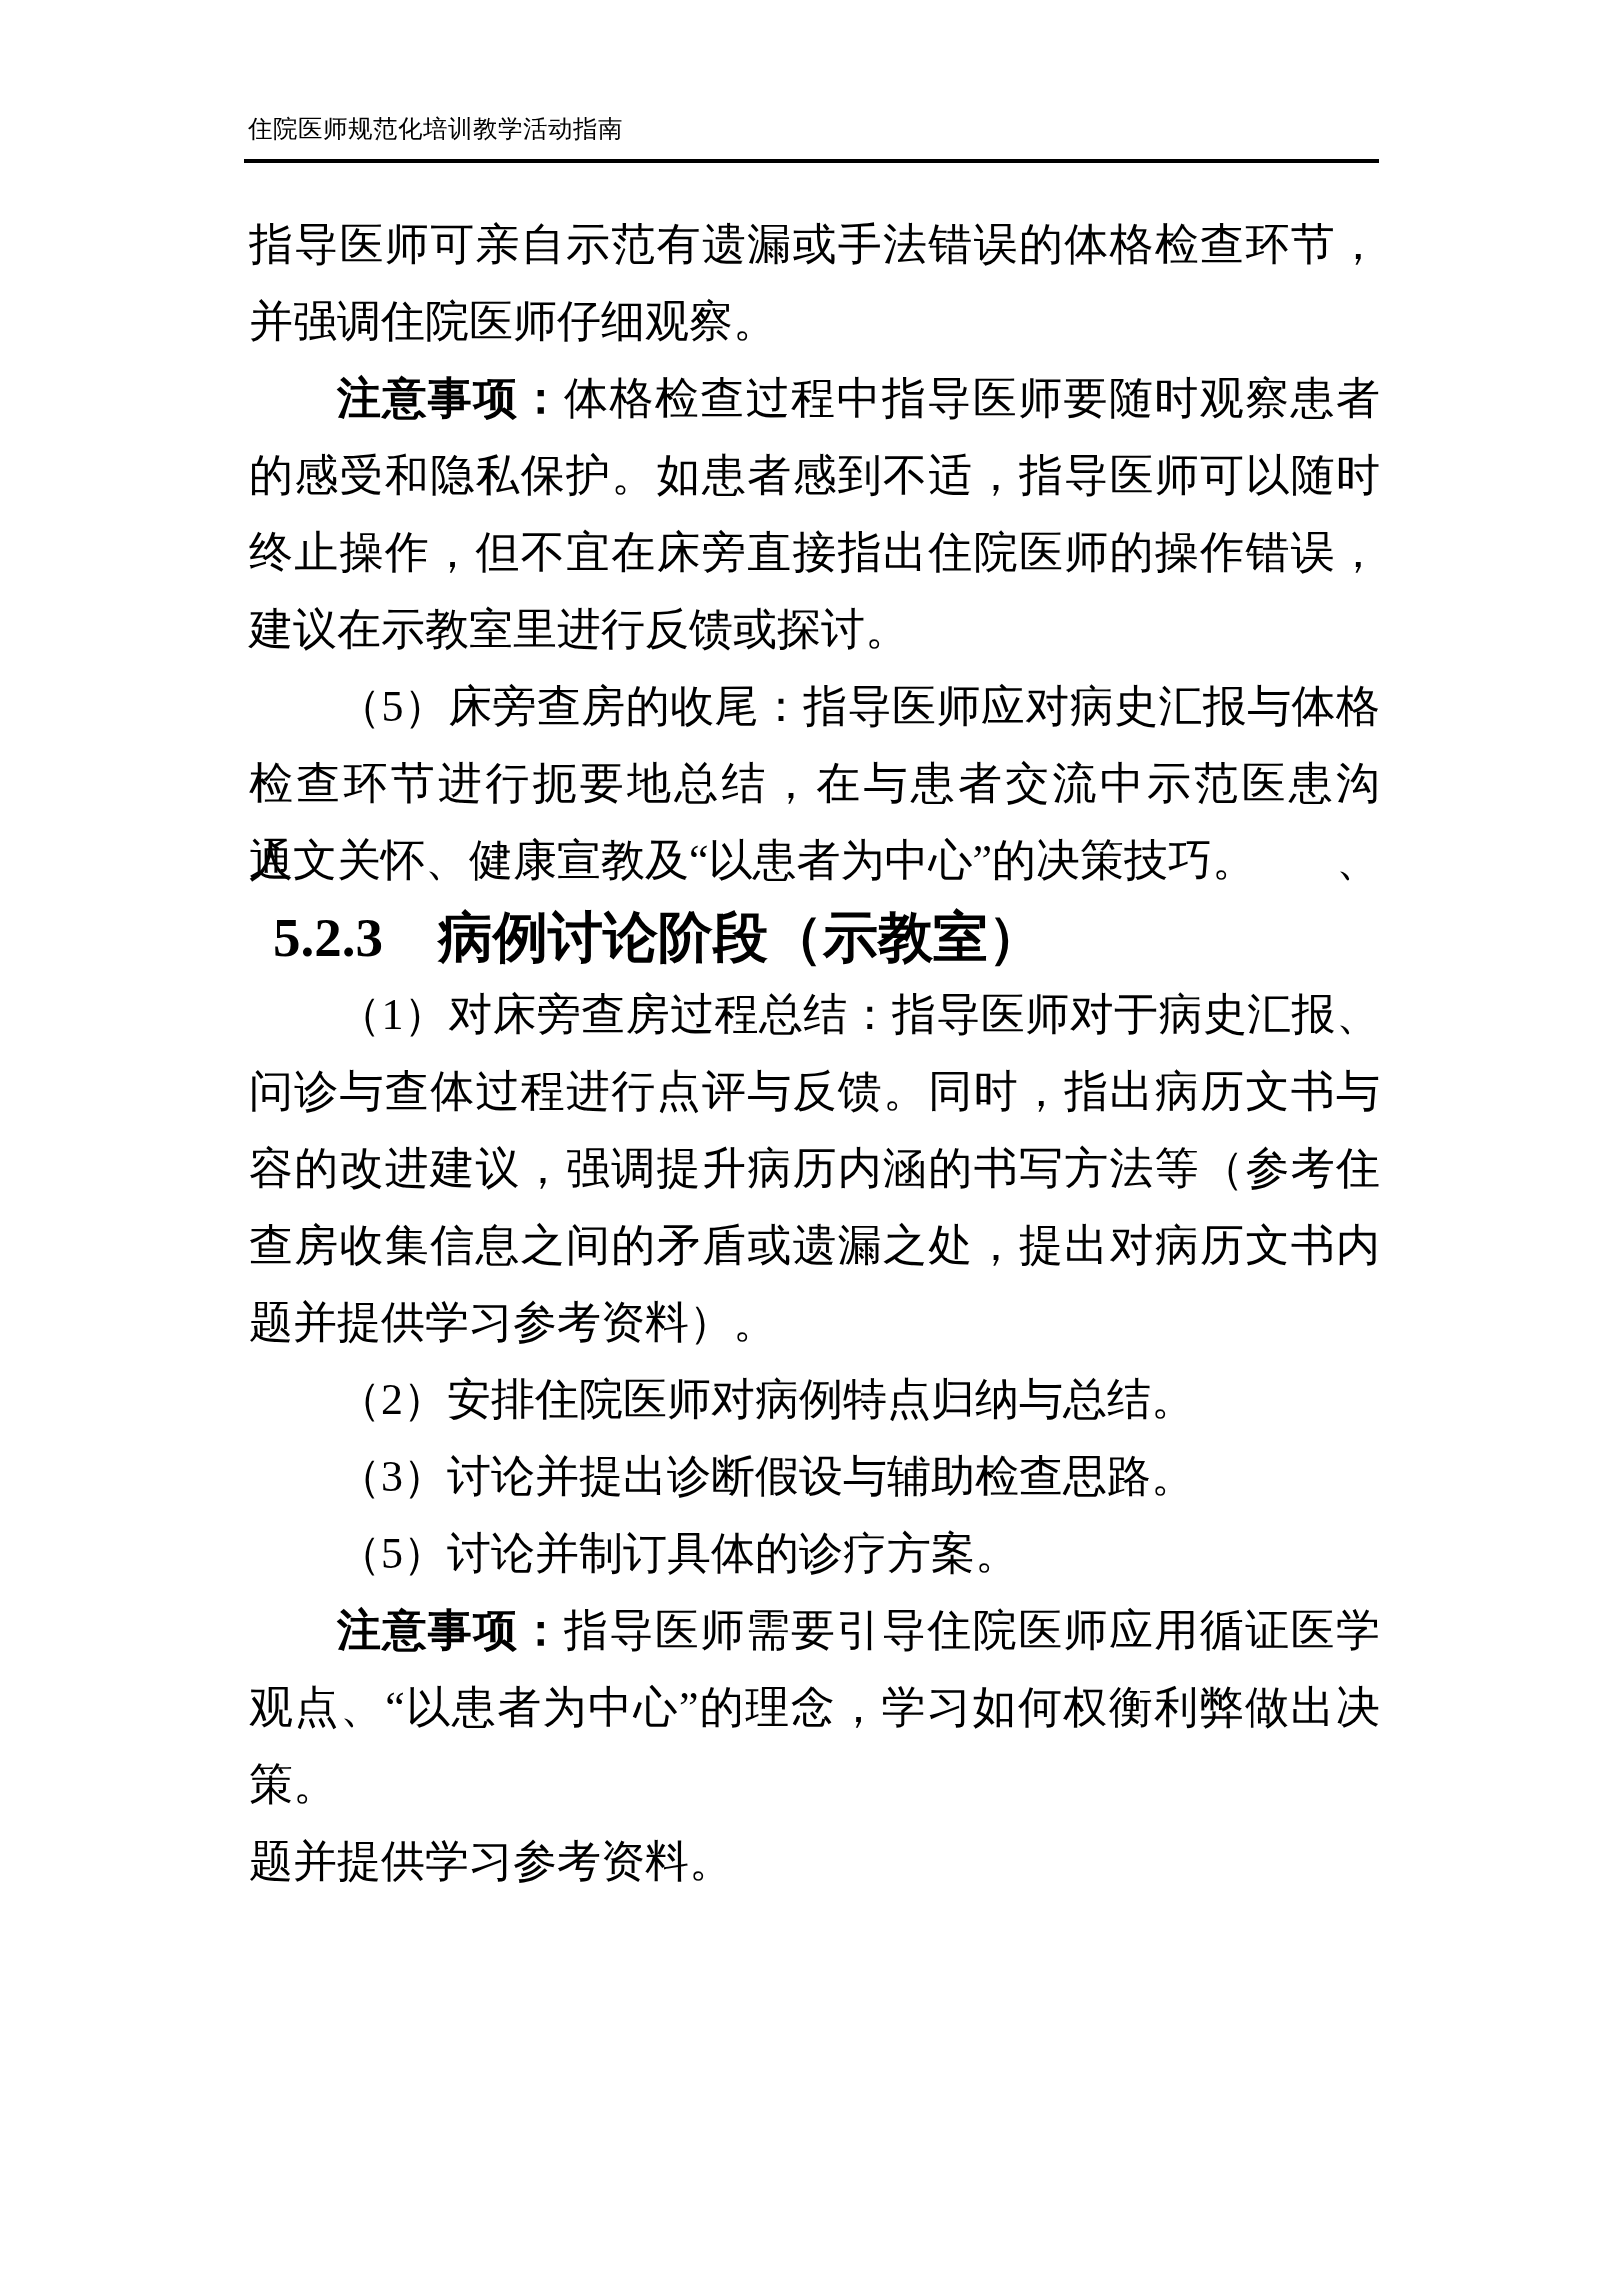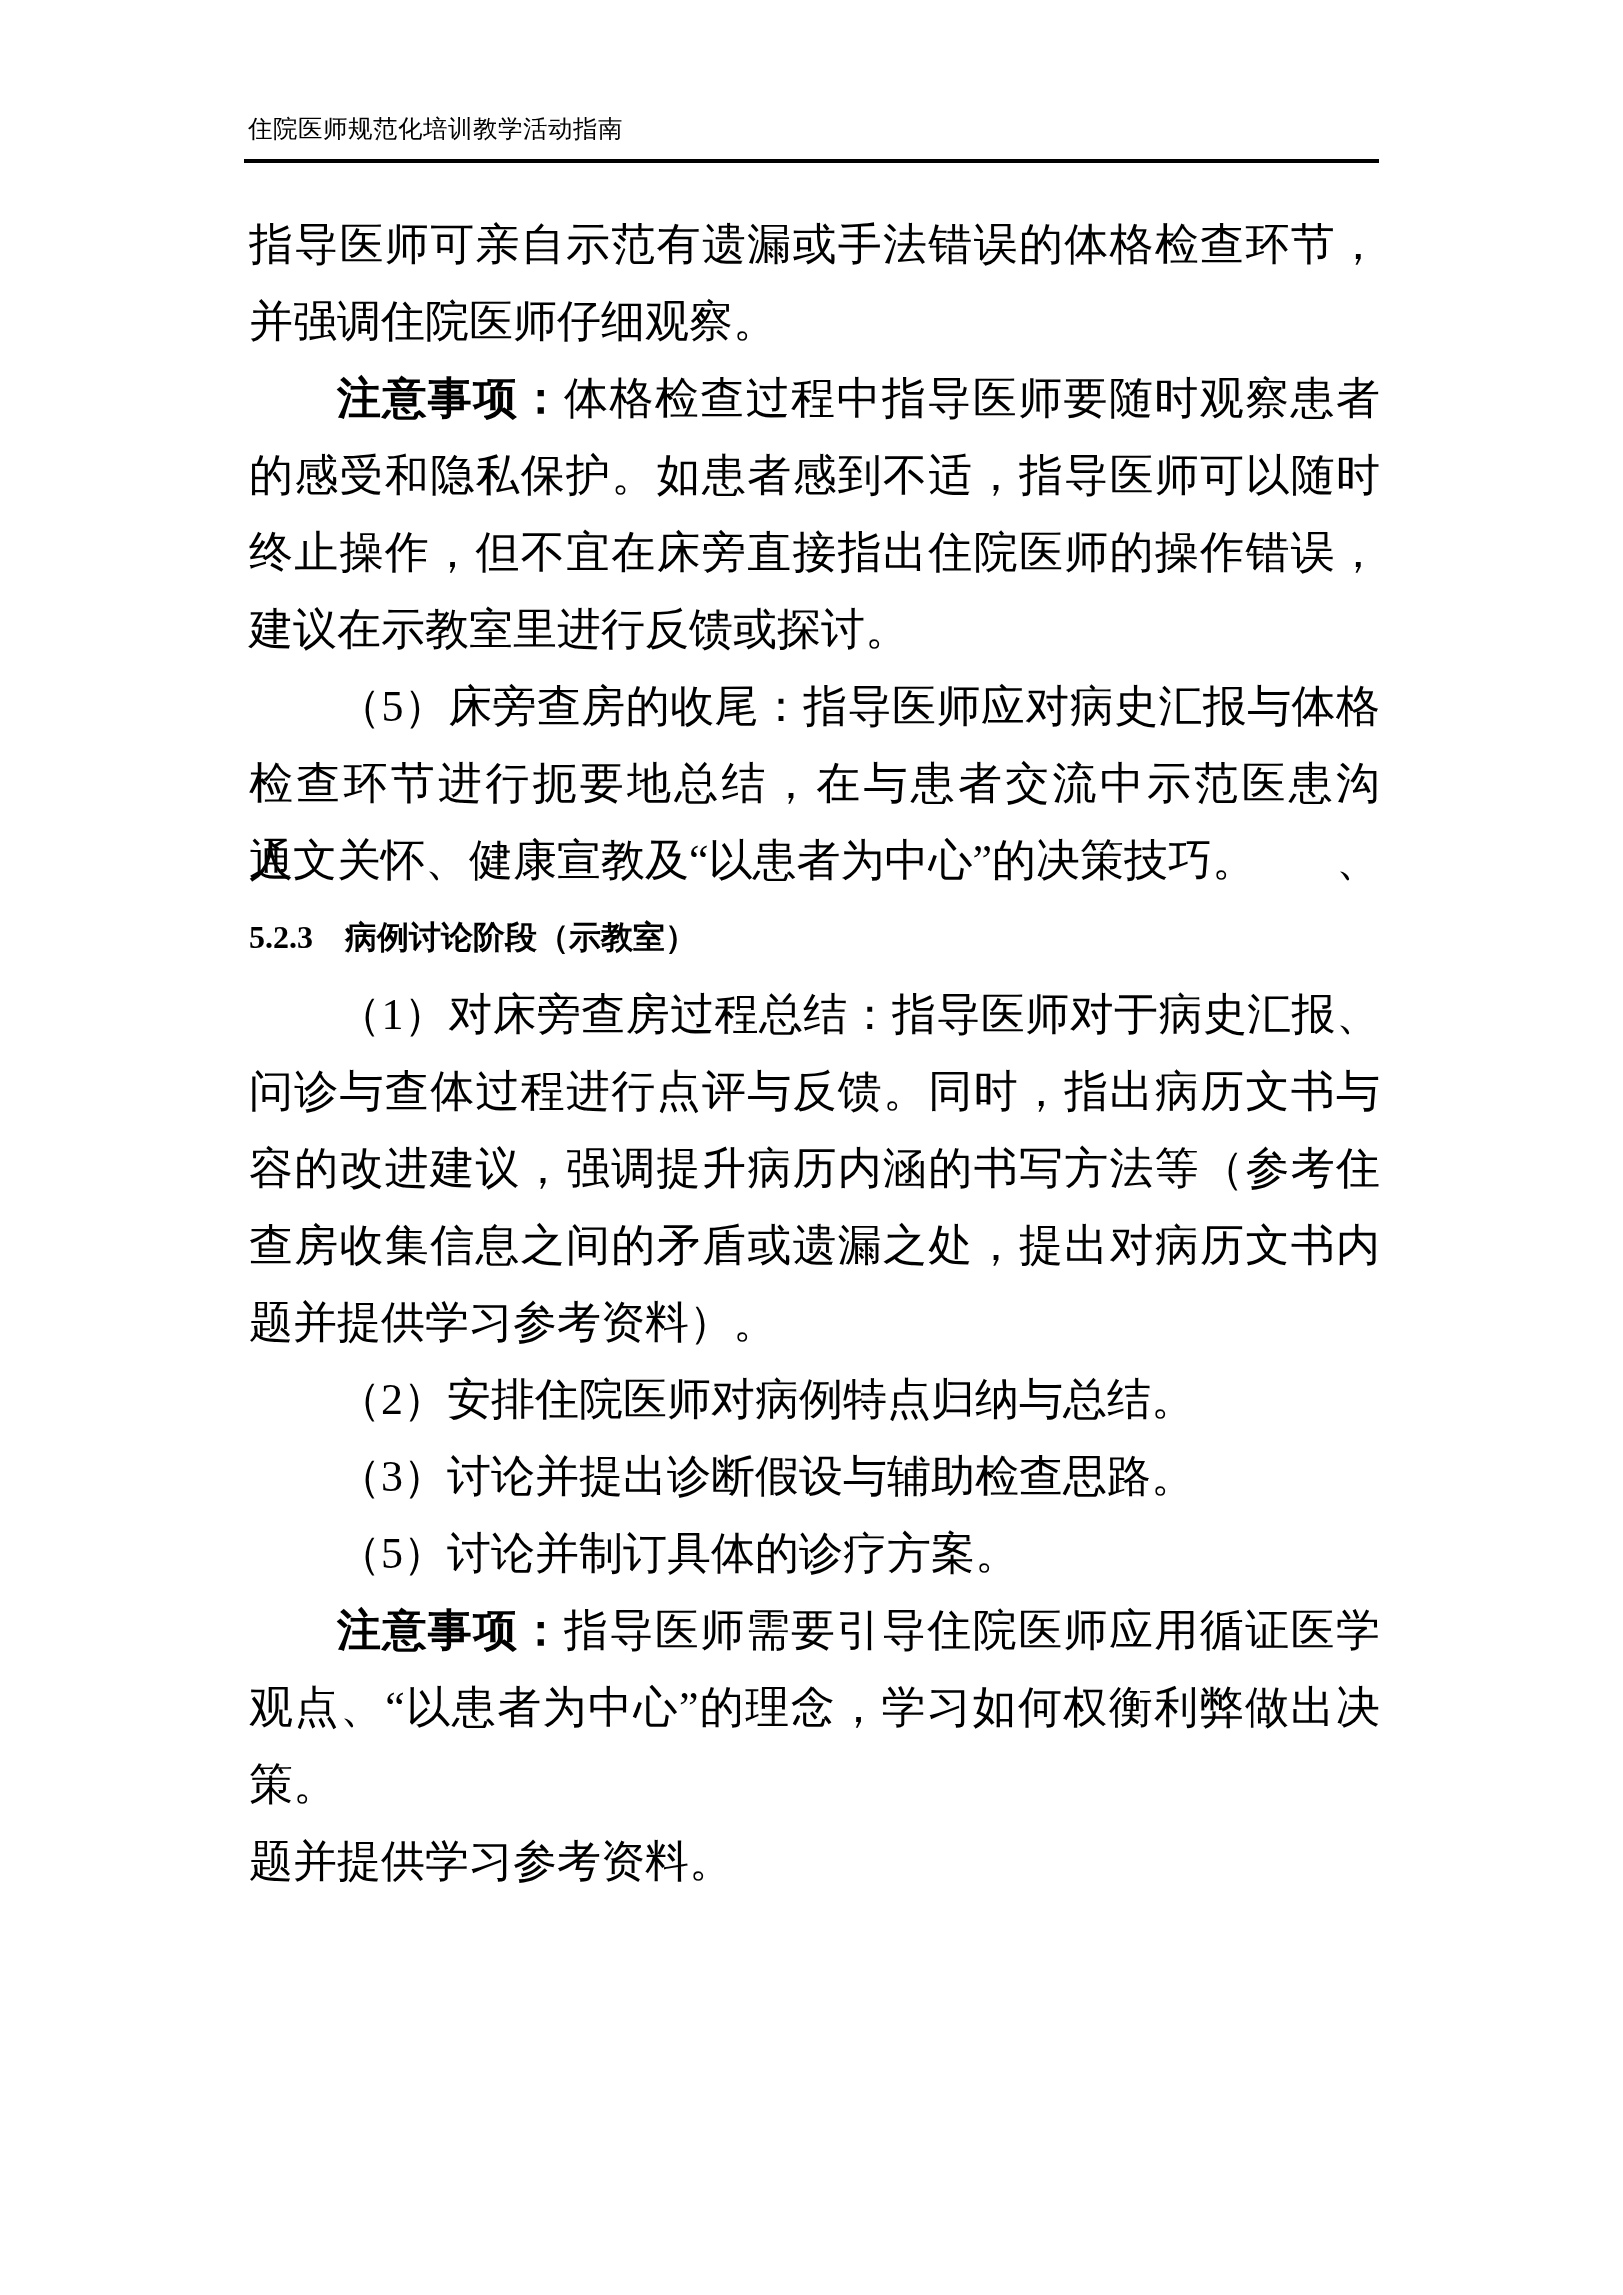--- a/index.html
+++ b/index.html
@@ -47,22 +47,23 @@
   }
   .line.just {
     text-align: justify;
     text-align-last: justify;
   }
   .line.indent {
     padding-left: 2em;
   }
   .line.heading {
     font-weight: bold;
-    font-size: 32px;
+    font-size: 55px;
     white-space: nowrap;
+    margin-left: 24px;
   }
   .prefix {
     font-weight: bold;
   }
   .footer {
     position: absolute;
     left: 0;
     top: 2095px;
     width: 100%;
     text-align: center;

